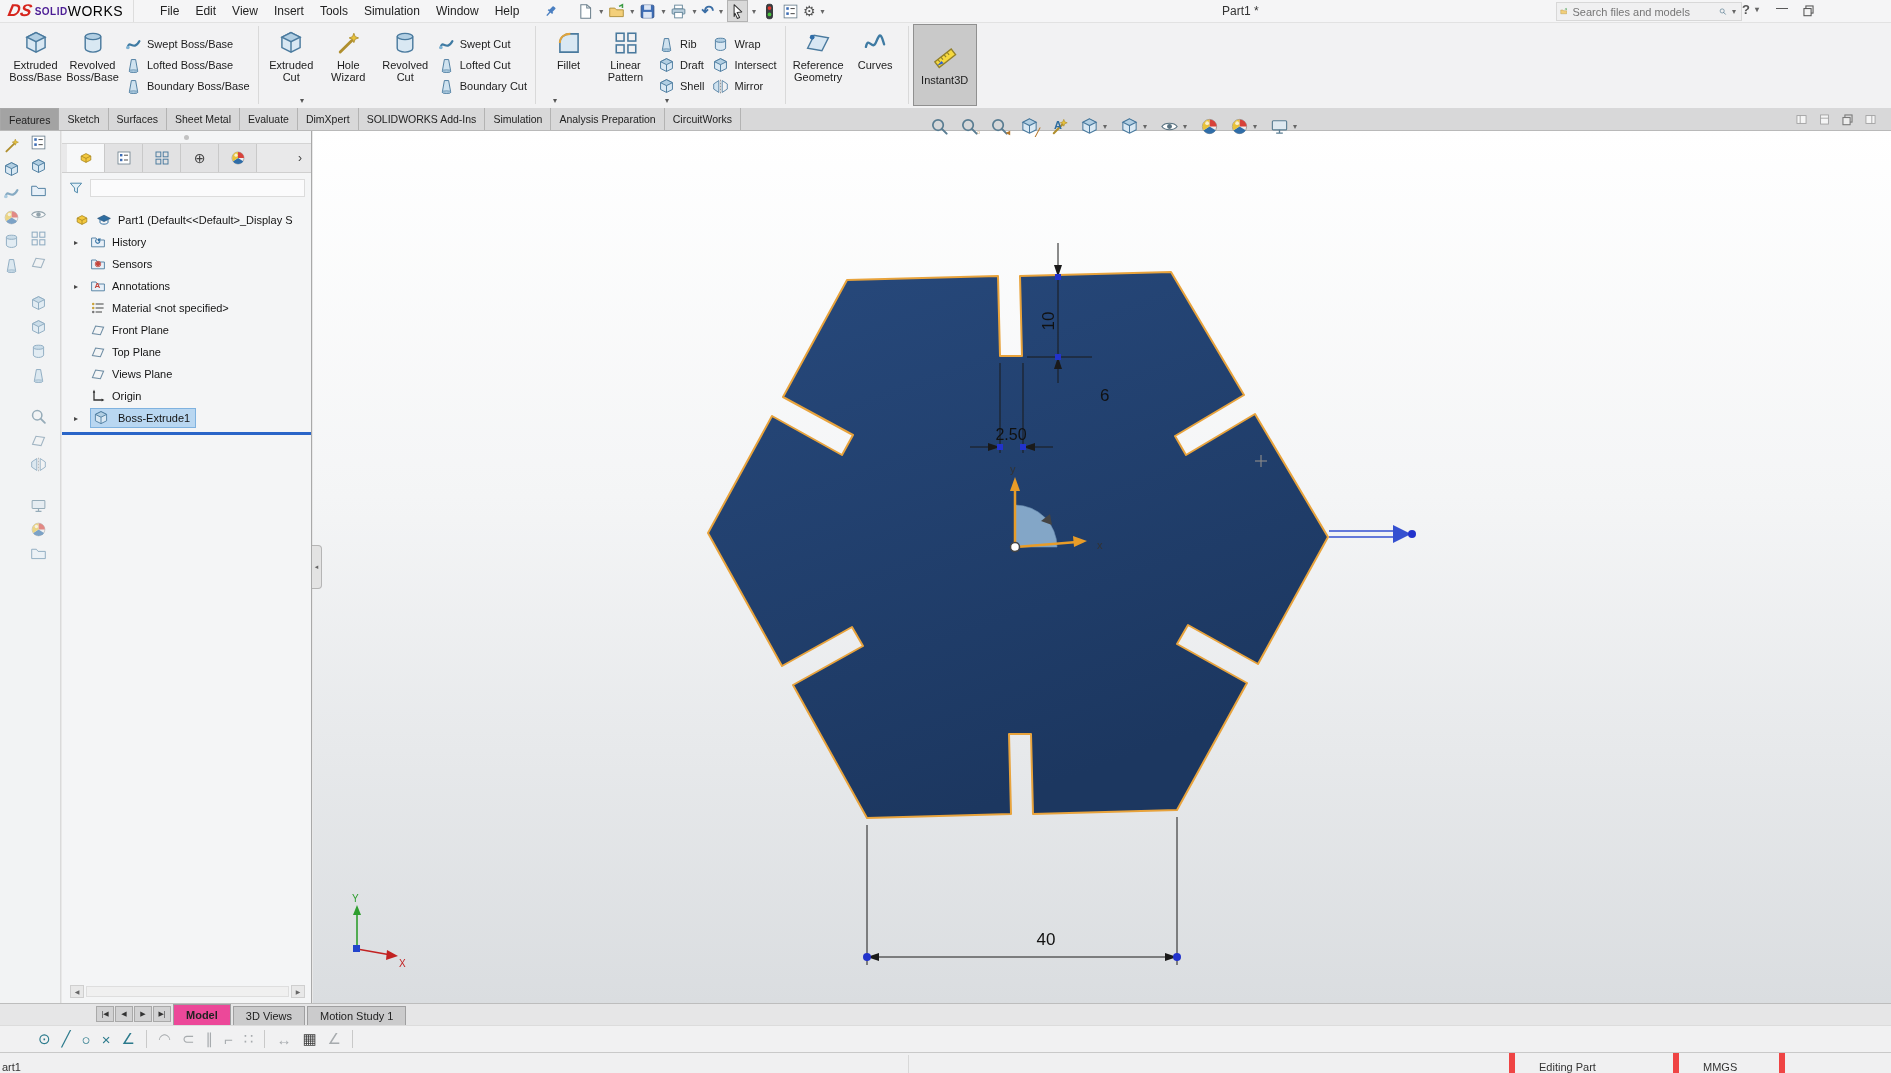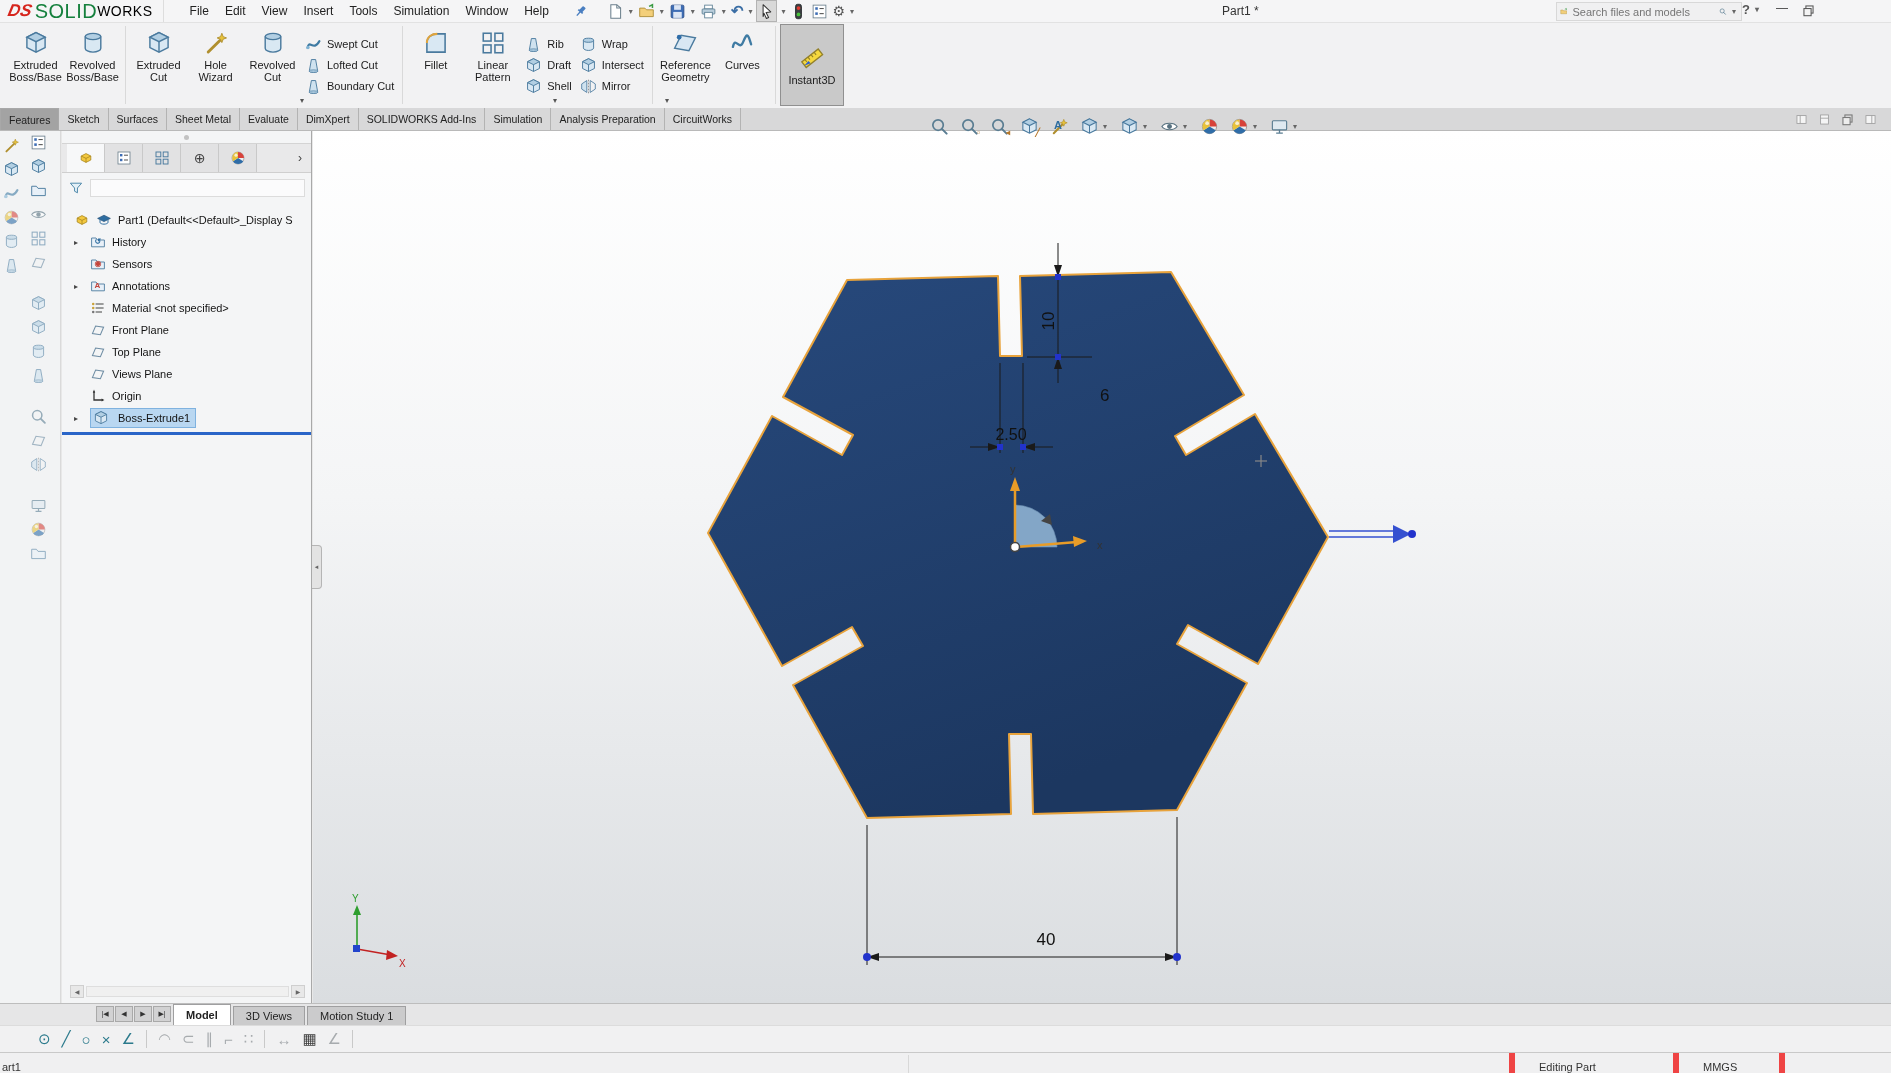--- a/index.html
+++ b/index.html
@@ -4,21 +4,21 @@
 <style>
   html,body{margin:0;padding:0;width:1891px;height:1073px;overflow:hidden;
     font-family:"Liberation Sans",sans-serif;background:#e8e8e8;position:relative}
   svg.i{display:block}
 
   
   #titlebar{position:absolute;left:0;top:0;width:1891px;height:22px;background:#f5f5f6;
     border-bottom:1px solid #e2e2e2;display:flex;align-items:center;z-index:40}
   #logo{display:flex;align-items:baseline;padding:0 10px 0 8px;border-right:1px solid #ddd;height:22px;align-items:center}
   #logo .ds{color:#d6251d;font-size:17px;font-weight:bold;font-style:italic;transform:skewX(-12deg);margin-right:3px}
-  #logo .solid{color:#15803d;font-size:20px;font-weight:normal;letter-spacing:.5px}
+  #logo .solid{color:#4c1d95;font-size:10px;font-weight:bold;letter-spacing:.5px}
   #logo .works{color:#000000;font-size:14px;letter-spacing:.5px}
   #menus{display:flex;margin-left:18px}
   .menu{font-size:12px;color:#222;padding:3px 8px;cursor:default}
   .qat{display:flex;align-items:center;margin-left:14px;gap:2px}
   .qbtn{display:flex;align-items:center;height:20px;padding:0 1px}
   .qbtn svg{width:17px;height:17px}
   .qbtn.sel{background:#d9d9d9;border:1px solid #b3b3b3}
   .dd{font-size:8px;color:#666;padding:0 2px}
   #doctitle{position:absolute;left:1222px;top:4px;font-size:12px;color:#333}
   #search{position:absolute;left:1556px;top:2px;width:178px;height:17px;background:#f0f0f1;
@@ -107,21 +107,21 @@
   .hA{position:absolute;left:4px;top:2px;font-size:11px;font-weight:bold;color:#2e6da0}
 
   
   #tabsrow{position:absolute;left:0;top:1003px;width:1891px;height:22px;background:#e6e6e7;
     border-top:1px solid #bdbdbd;display:flex;align-items:flex-end;box-sizing:border-box}
   .navcl{display:flex;gap:1px;margin-left:96px;margin-bottom:3px}
   .navb{width:16px;height:14px;background:#d2d2d3;border:1px solid #a9a9a9;font-size:7px;color:#333;
     display:flex;align-items:center;justify-content:center}
   .btab{height:18px;padding:0 12px;font-size:11px;display:flex;align-items:center;background:#cbcbcc;
     border:1px solid #9f9fa0;border-bottom:none;margin-left:2px;color:#222}
-  .btab.active{background:#ffffff;font-weight:bold;height:20px}
+  .btab.active{background:#ec4899;font-weight:bold;height:20px}
 
   
   #sketchbar{position:absolute;left:0;top:1025px;width:1891px;height:27px;background:#f1f1f2;
     display:flex;align-items:center;padding-left:38px;gap:11px;box-sizing:border-box;border-top:1px solid #dcdcdc}
   .skt{font-size:15px;color:#2b7a8c}
   .skt.off{color:#a7abae}
   .skt.dark{color:#3c3c3c}
   .sdiv{width:1px;height:18px;background:#c9c9c9}
 
   
@@ -384,20 +384,40 @@
       <svg class="i">
           <use href="#s-cube"></use>
         </svg>
       <span>Extruded Boss/Base</span>
     </div>
     <div class="rlg">
       <svg class="i">
           <use href="#s-cyl"></use>
         </svg>
       <span>Revolved Boss/Base</span>
+    </div>
+    <div class="rstack">
+      <div class="rsm">
+        <svg class="i">
+            <use href="#s-swirl"></use>
+          </svg>
+        <span>Swept Boss/Base</span>
+      </div>
+      <div class="rsm">
+        <svg class="i">
+            <use href="#s-loft"></use>
+          </svg>
+        <span>Lofted Boss/Base</span>
+      </div>
+      <div class="rsm">
+        <svg class="i">
+            <use href="#s-loft"></use>
+          </svg>
+        <span>Boundary Boss/Base</span>
+      </div>
     </div>
   </div>
   <div class="vsep"></div>
   <div class="grp">
     <div class="rlg">
       <svg class="i">
           <use href="#s-cube"></use>
         </svg>
       <span>Extruded Cut</span>
     </div>

